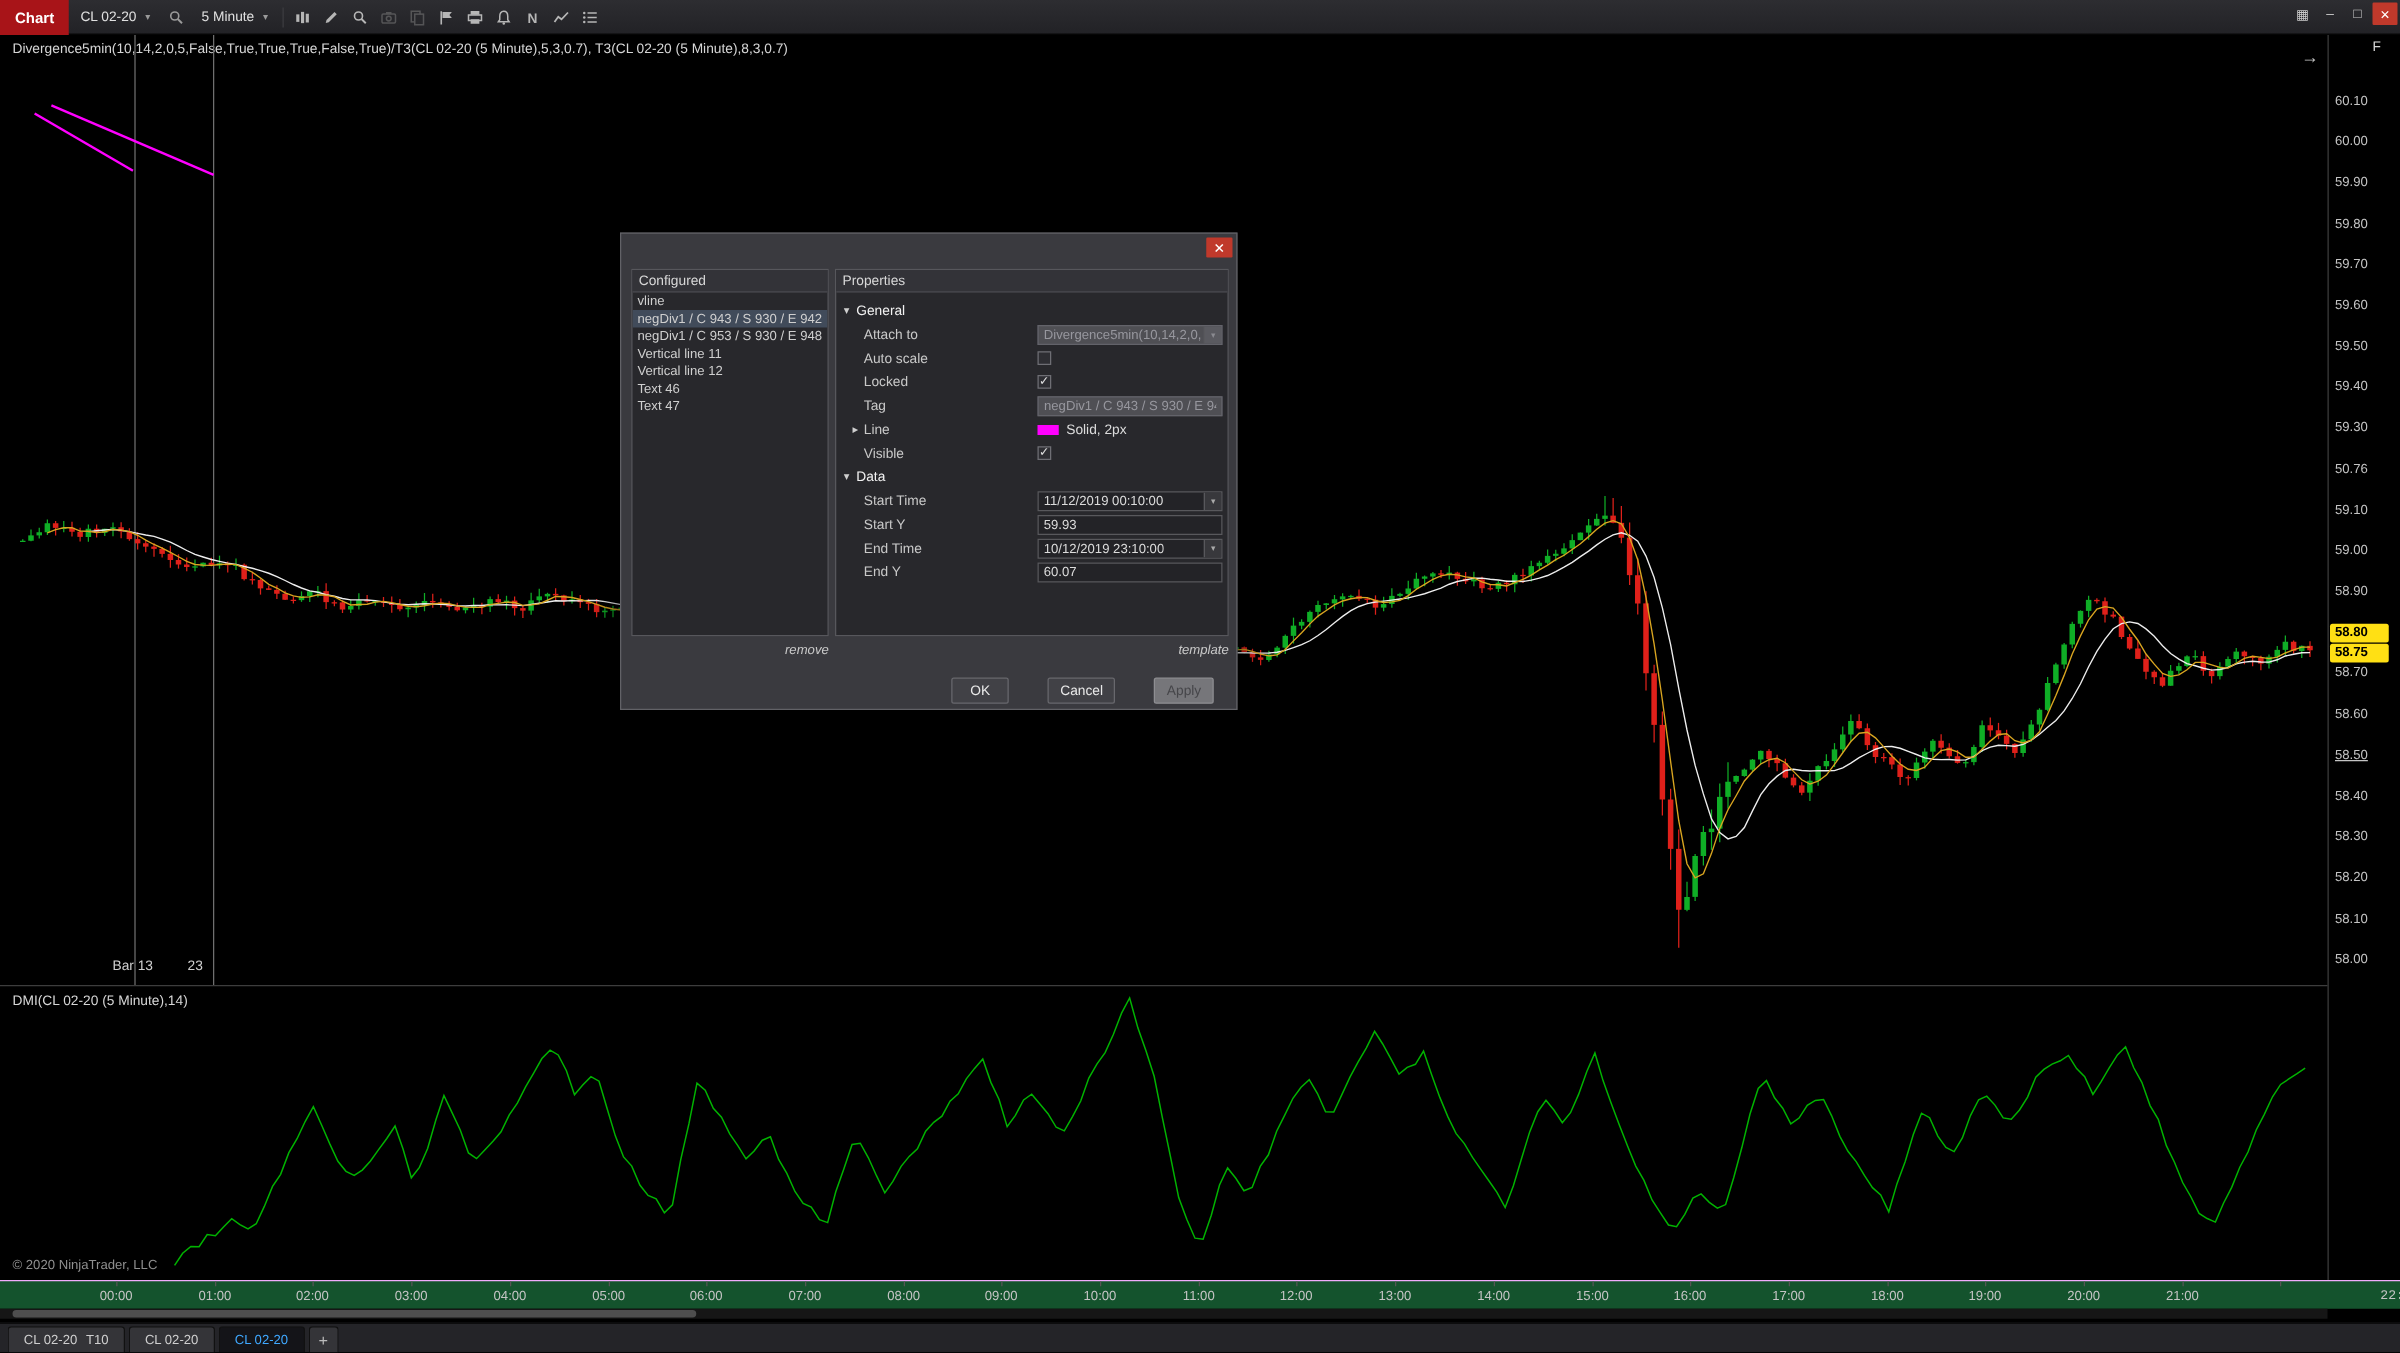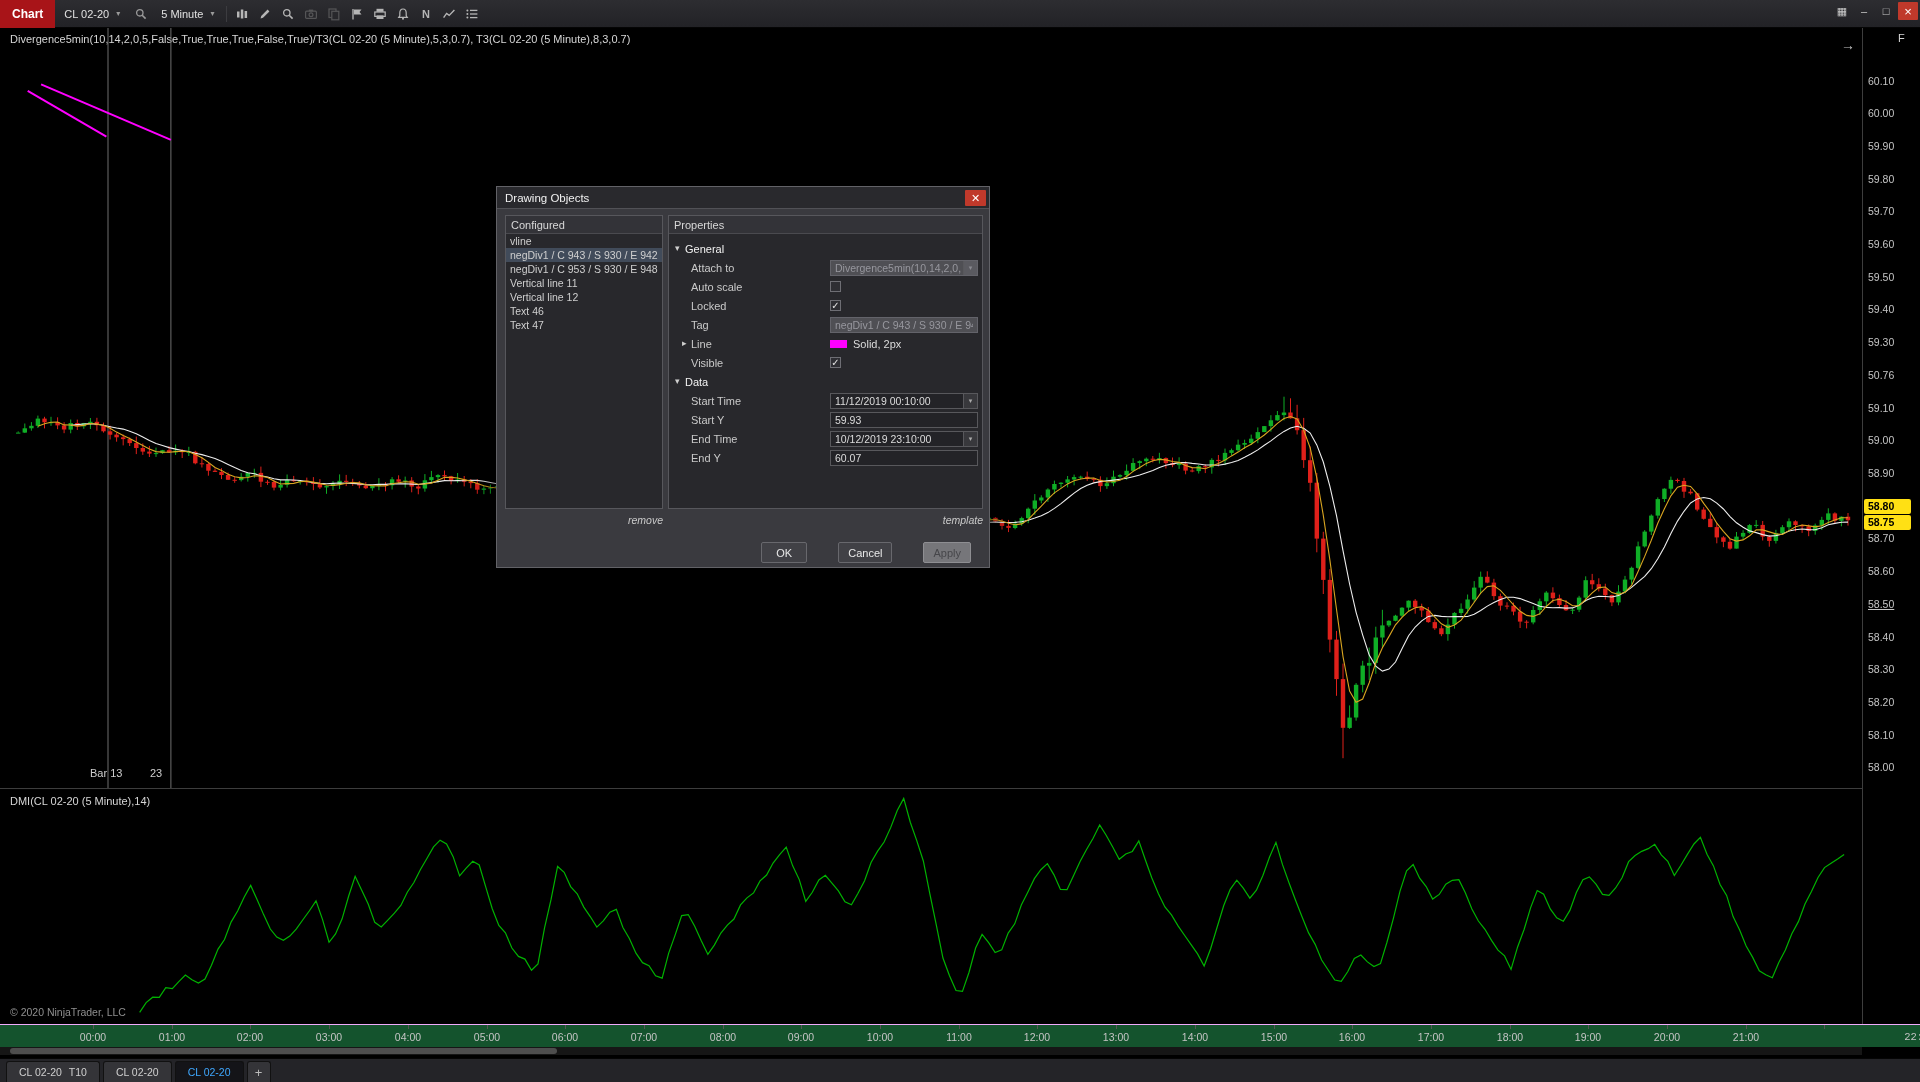--- a/index.html
+++ b/index.html
@@ -864,21 +864,20 @@
       <div class="tab">
         <span>CL 02-20</span>
       </div>
       <div class="tab active">
         <span>CL 02-20</span>
       </div>
       <div id="add-tab">+</div>
     </div>
 
   <div id="dlg">
-    <div id="dlg-title">Drawing Objects</div>
     <div id="dlg-close">✕</div>
 
     <div id="cfg-box" class="panel-box">
       <div class="panel-hdr">Configured</div>
       <div id="cfg-list">
           <div class="cfg-item">vline</div>
           <div class="cfg-item sel">negDiv1 / C 943 / S 930 / E 942</div>
           <div class="cfg-item">negDiv1 / C 953 / S 930 / E 948</div>
           <div class="cfg-item">Vertical line 11</div>
           <div class="cfg-item">Vertical line 12</div>

